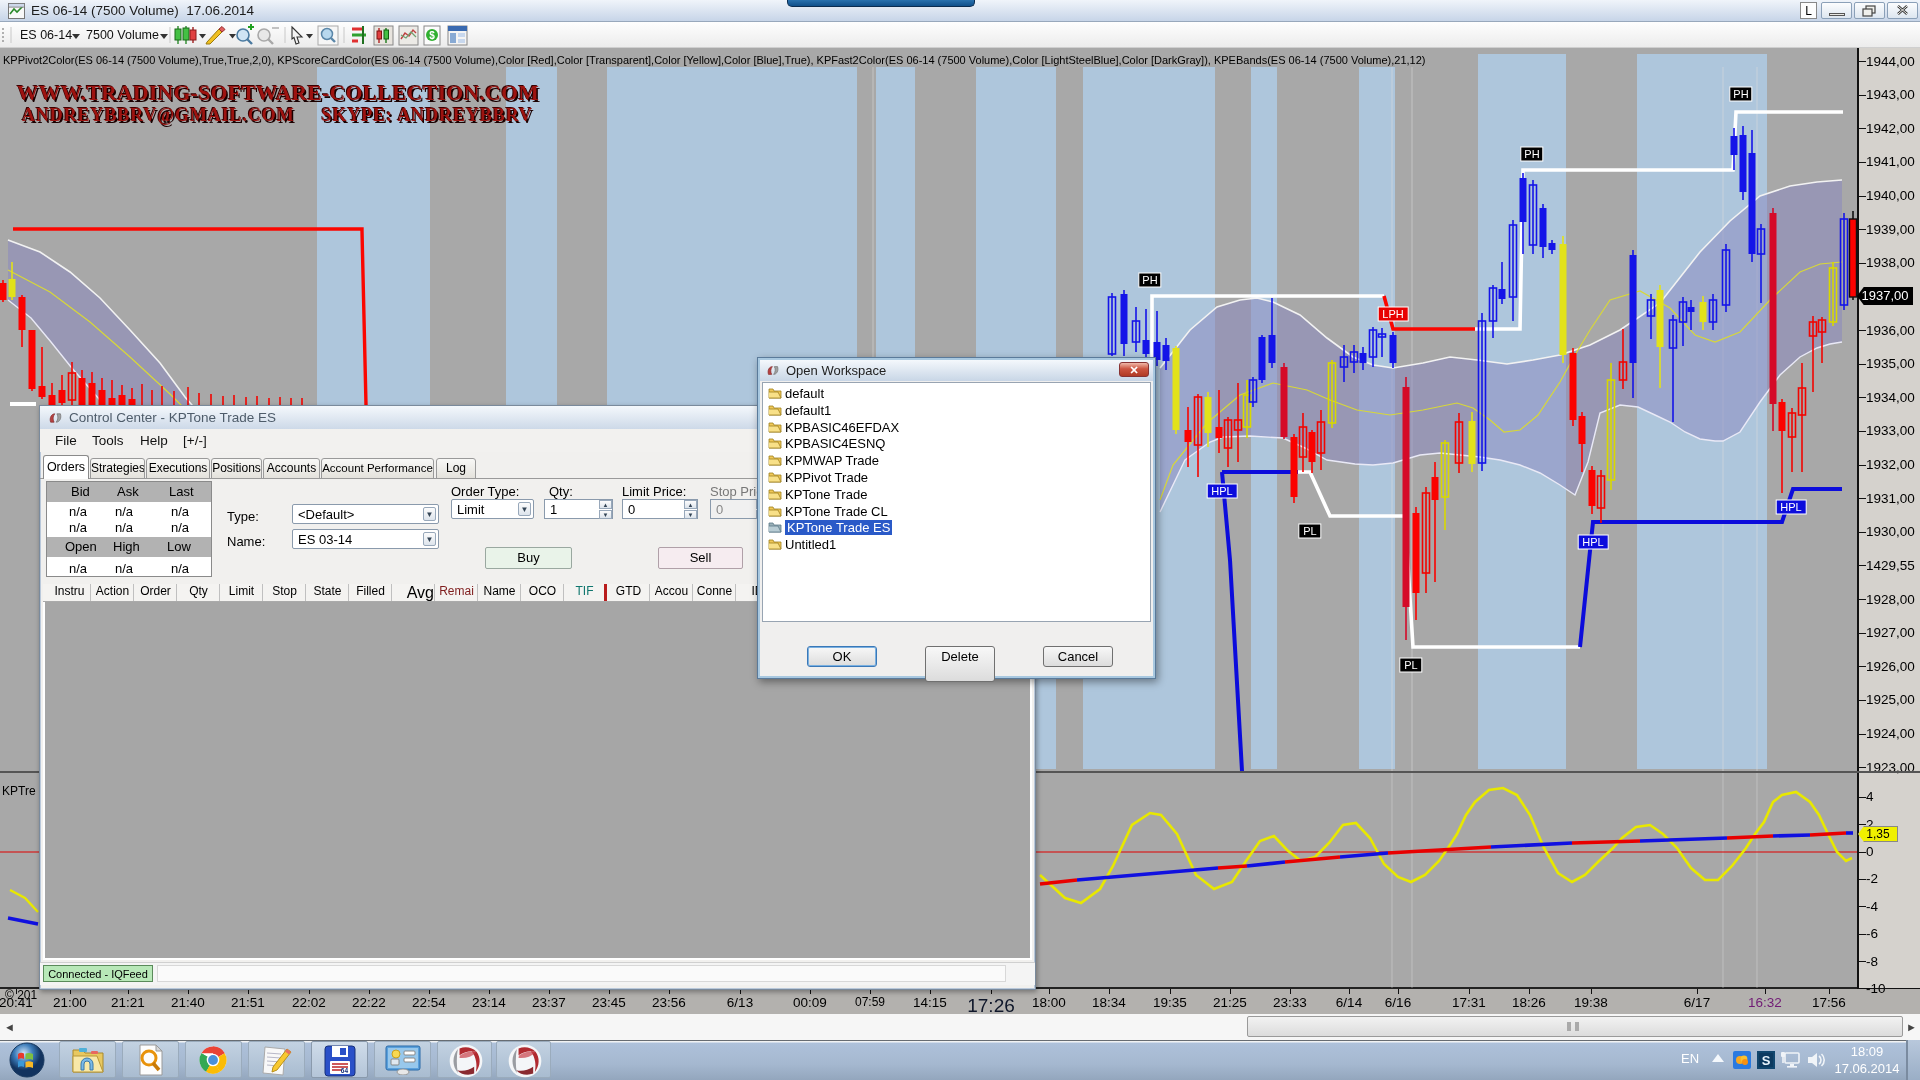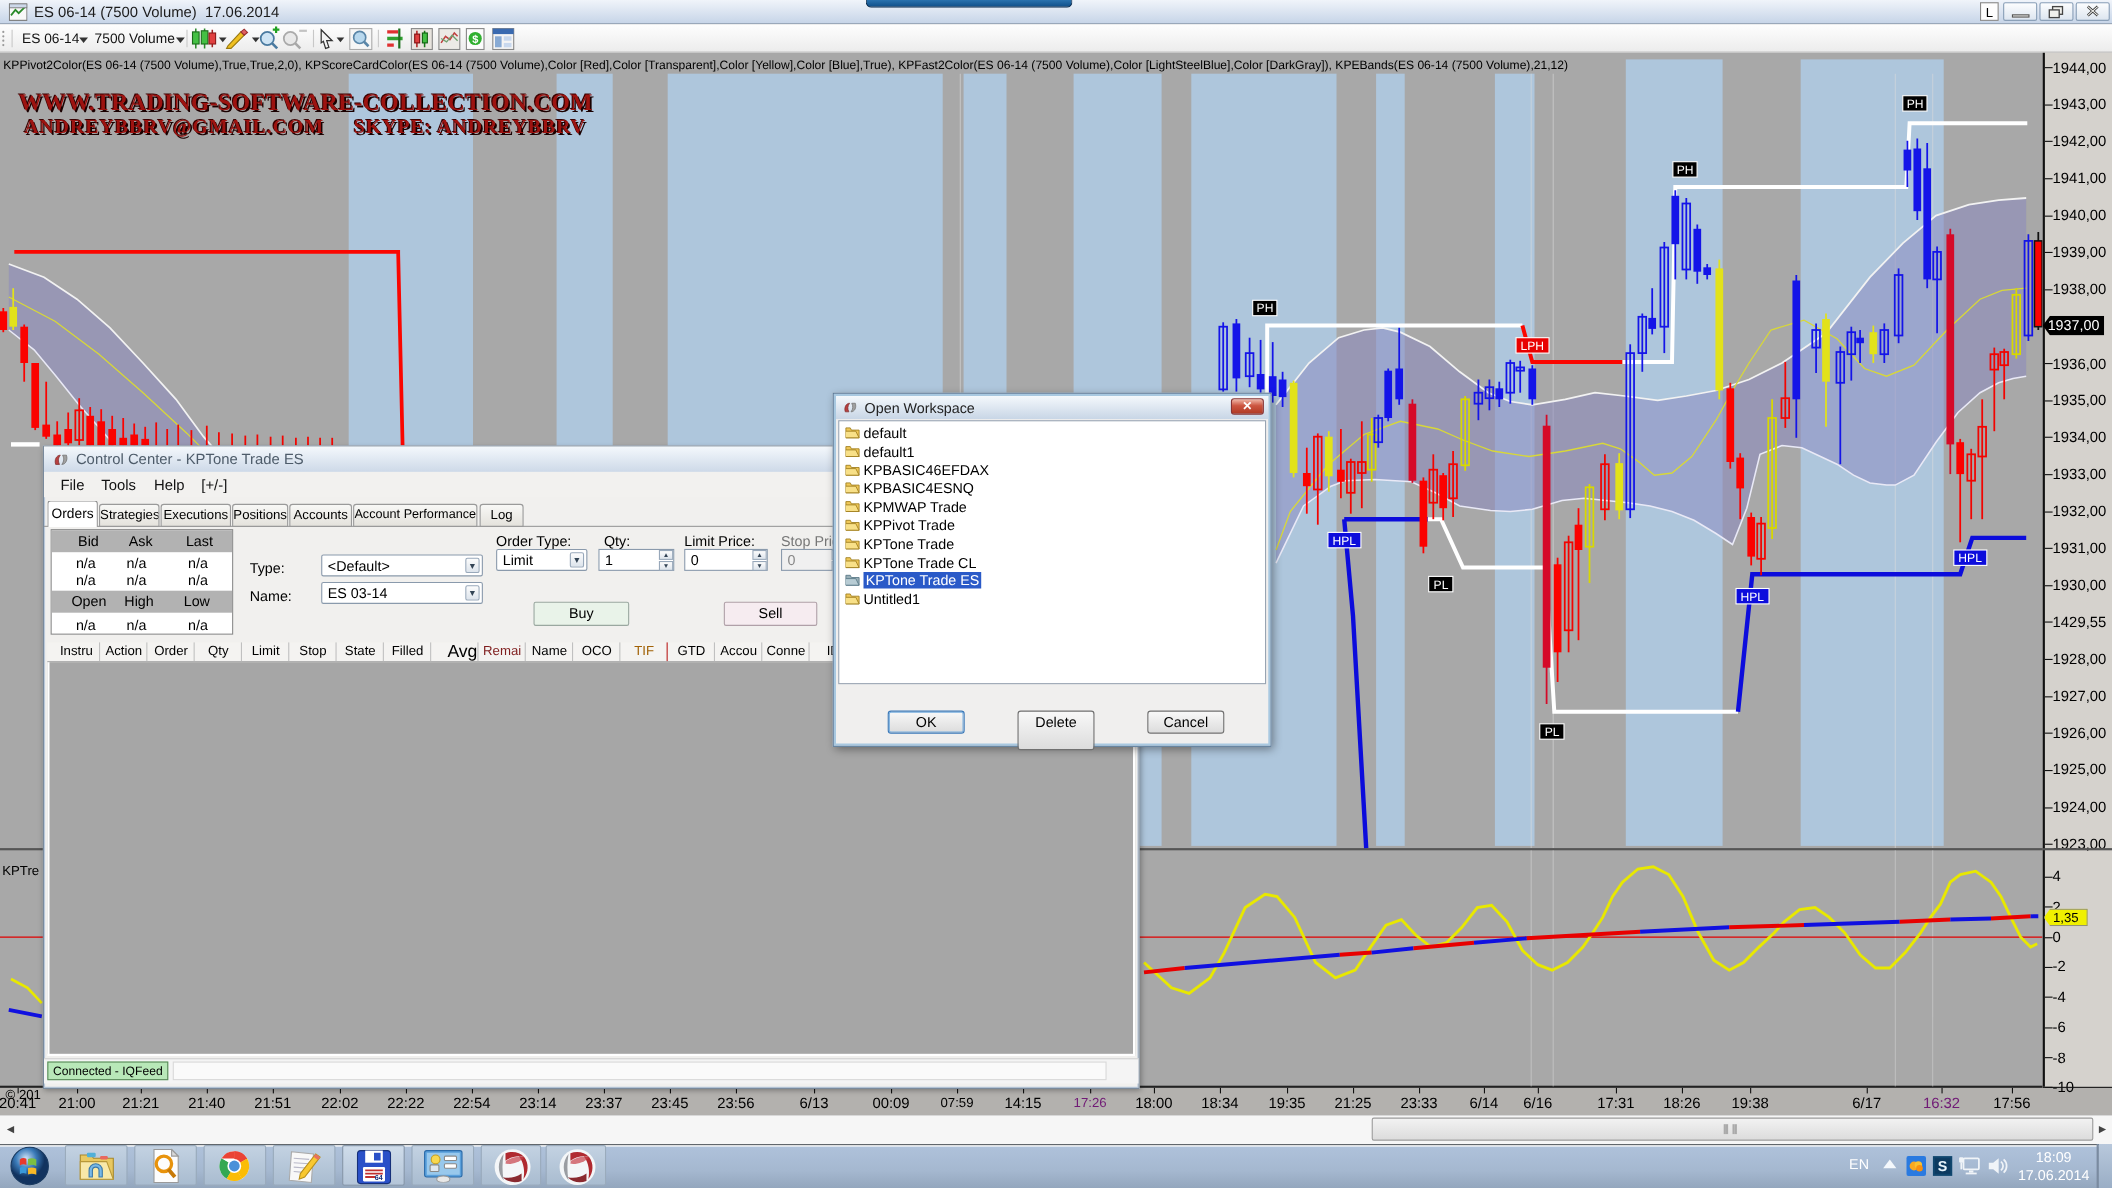--- a/index.html
+++ b/index.html
@@ -391,21 +391,21 @@
     <div style="position:absolute;left:645px;top:6px;width:48px;text-align:center;font-size:13.5px;color:#000">23:56</div>
     <div style="position:absolute;left:740px;top:0px;width:1px;height:5px;background:#111"></div>
     <div style="position:absolute;left:716px;top:6px;width:48px;text-align:center;font-size:13.5px;color:#000">6/13</div>
     <div style="position:absolute;left:810px;top:0px;width:1px;height:5px;background:#111"></div>
     <div style="position:absolute;left:786px;top:6px;width:48px;text-align:center;font-size:13.5px;color:#000">00:09</div>
     <div style="position:absolute;left:870px;top:0px;width:1px;height:5px;background:#111"></div>
     <div style="position:absolute;left:846px;top:6px;width:48px;text-align:center;font-size:12px;color:#000">07:59</div>
     <div style="position:absolute;left:930px;top:0px;width:1px;height:5px;background:#111"></div>
     <div style="position:absolute;left:906px;top:6px;width:48px;text-align:center;font-size:13.5px;color:#000">14:15</div>
     <div style="position:absolute;left:991px;top:0px;width:1px;height:5px;background:#111"></div>
-    <div style="position:absolute;left:967px;top:6px;width:48px;text-align:center;font-size:12px;color:#701a75">17:26</div>
+    <div style="position:absolute;left:967px;top:6px;width:48px;text-align:center;font-size:19px;color:#0f172a">17:26</div>
     <div style="position:absolute;left:1049px;top:0px;width:1px;height:5px;background:#111"></div>
     <div style="position:absolute;left:1025px;top:6px;width:48px;text-align:center;font-size:13.5px;color:#000">18:00</div>
     <div style="position:absolute;left:1109px;top:0px;width:1px;height:5px;background:#111"></div>
     <div style="position:absolute;left:1085px;top:6px;width:48px;text-align:center;font-size:13.5px;color:#000">18:34</div>
     <div style="position:absolute;left:1170px;top:0px;width:1px;height:5px;background:#111"></div>
     <div style="position:absolute;left:1146px;top:6px;width:48px;text-align:center;font-size:13.5px;color:#000">19:35</div>
     <div style="position:absolute;left:1230px;top:0px;width:1px;height:5px;background:#111"></div>
     <div style="position:absolute;left:1206px;top:6px;width:48px;text-align:center;font-size:13.5px;color:#000">21:25</div>
     <div style="position:absolute;left:1290px;top:0px;width:1px;height:5px;background:#111"></div>
     <div style="position:absolute;left:1266px;top:6px;width:48px;text-align:center;font-size:13.5px;color:#000">23:33</div>
@@ -526,21 +526,21 @@
       <div style="position:absolute;left:92px;top:0;width:42px;height:17px;border-right:1px solid #c0c0c0;text-align:center;font-size:12px;color:#000;overflow:hidden">Order</div>
       <div style="position:absolute;left:135px;top:0;width:42px;height:17px;border-right:1px solid #c0c0c0;text-align:center;font-size:12px;color:#000;overflow:hidden">Qty</div>
       <div style="position:absolute;left:178px;top:0;width:42px;height:17px;border-right:1px solid #c0c0c0;text-align:center;font-size:12px;color:#000;overflow:hidden">Limit</div>
       <div style="position:absolute;left:221px;top:0;width:42px;height:17px;border-right:1px solid #c0c0c0;text-align:center;font-size:12px;color:#000;overflow:hidden">Stop</div>
       <div style="position:absolute;left:264px;top:0;width:42px;height:17px;border-right:1px solid #c0c0c0;text-align:center;font-size:12px;color:#000;overflow:hidden">State</div>
       <div style="position:absolute;left:307px;top:0;width:42px;height:17px;border-right:1px solid #c0c0c0;text-align:center;font-size:12px;color:#000;overflow:hidden">Filled</div>
       <div style="position:absolute;left:350px;top:0;width:42px;height:17px;border-right:1px solid #c0c0c0;text-align:right;font-size:16px;color:#000;overflow:hidden">Avg Pr</div>
       <div style="position:absolute;left:393px;top:0;width:42px;height:17px;border-right:1px solid #c0c0c0;text-align:center;font-size:12px;color:#7f1d1d;overflow:hidden">Remai</div>
       <div style="position:absolute;left:436px;top:0;width:42px;height:17px;border-right:1px solid #c0c0c0;text-align:center;font-size:12px;color:#000;overflow:hidden">Name</div>
       <div style="position:absolute;left:479px;top:0;width:42px;height:17px;border-right:1px solid #c0c0c0;text-align:center;font-size:12px;color:#000;overflow:hidden">OCO</div>
-      <div style="position:absolute;left:522px;top:0;width:42px;height:17px;border-right:1px solid #b91c1c;text-align:center;font-size:12px;color:#a16207;overflow:hidden">TIF</div>
+      <div style="position:absolute;left:522px;top:0;width:42px;height:17px;border-right:3px solid #b91c1c;text-align:center;font-size:12px;color:#0f766e;overflow:hidden">TIF</div>
       <div style="position:absolute;left:565px;top:0;width:42px;height:17px;border-right:1px solid #c0c0c0;text-align:center;font-size:12px;color:#000;overflow:hidden">GTD</div>
       <div style="position:absolute;left:608px;top:0;width:42px;height:17px;border-right:1px solid #c0c0c0;text-align:center;font-size:12px;color:#000;overflow:hidden">Accou</div>
       <div style="position:absolute;left:651px;top:0;width:42px;height:17px;border-right:1px solid #c0c0c0;text-align:center;font-size:12px;color:#000;overflow:hidden">Conne</div>
       <div style="position:absolute;left:694px;top:0;width:42px;height:17px;border-right:1px solid #c0c0c0;text-align:center;font-size:12px;color:#000;overflow:hidden">ID</div>
       <div style="position:absolute;left:737px;top:0;width:42px;height:17px;border-right:1px solid #c0c0c0;text-align:center;font-size:12px;color:#000;overflow:hidden"></div>
       <div style="position:absolute;left:780px;top:0;width:42px;height:17px;border-right:1px solid #c0c0c0;text-align:center;font-size:12px;color:#000;overflow:hidden"></div>
       <div style="position:absolute;left:823px;top:0;width:42px;height:17px;border-right:1px solid #c0c0c0;text-align:center;font-size:12px;color:#000;overflow:hidden"></div>
       <div style="position:absolute;left:866px;top:0;width:42px;height:17px;border-right:1px solid #c0c0c0;text-align:center;font-size:12px;color:#000;overflow:hidden"></div>
       <div style="position:absolute;left:909px;top:0;width:42px;height:17px;border-right:1px solid #c0c0c0;text-align:center;font-size:12px;color:#000;overflow:hidden"></div>
       <div style="position:absolute;left:952px;top:0;width:42px;height:17px;border-right:1px solid #c0c0c0;text-align:center;font-size:12px;color:#000;overflow:hidden"></div>

